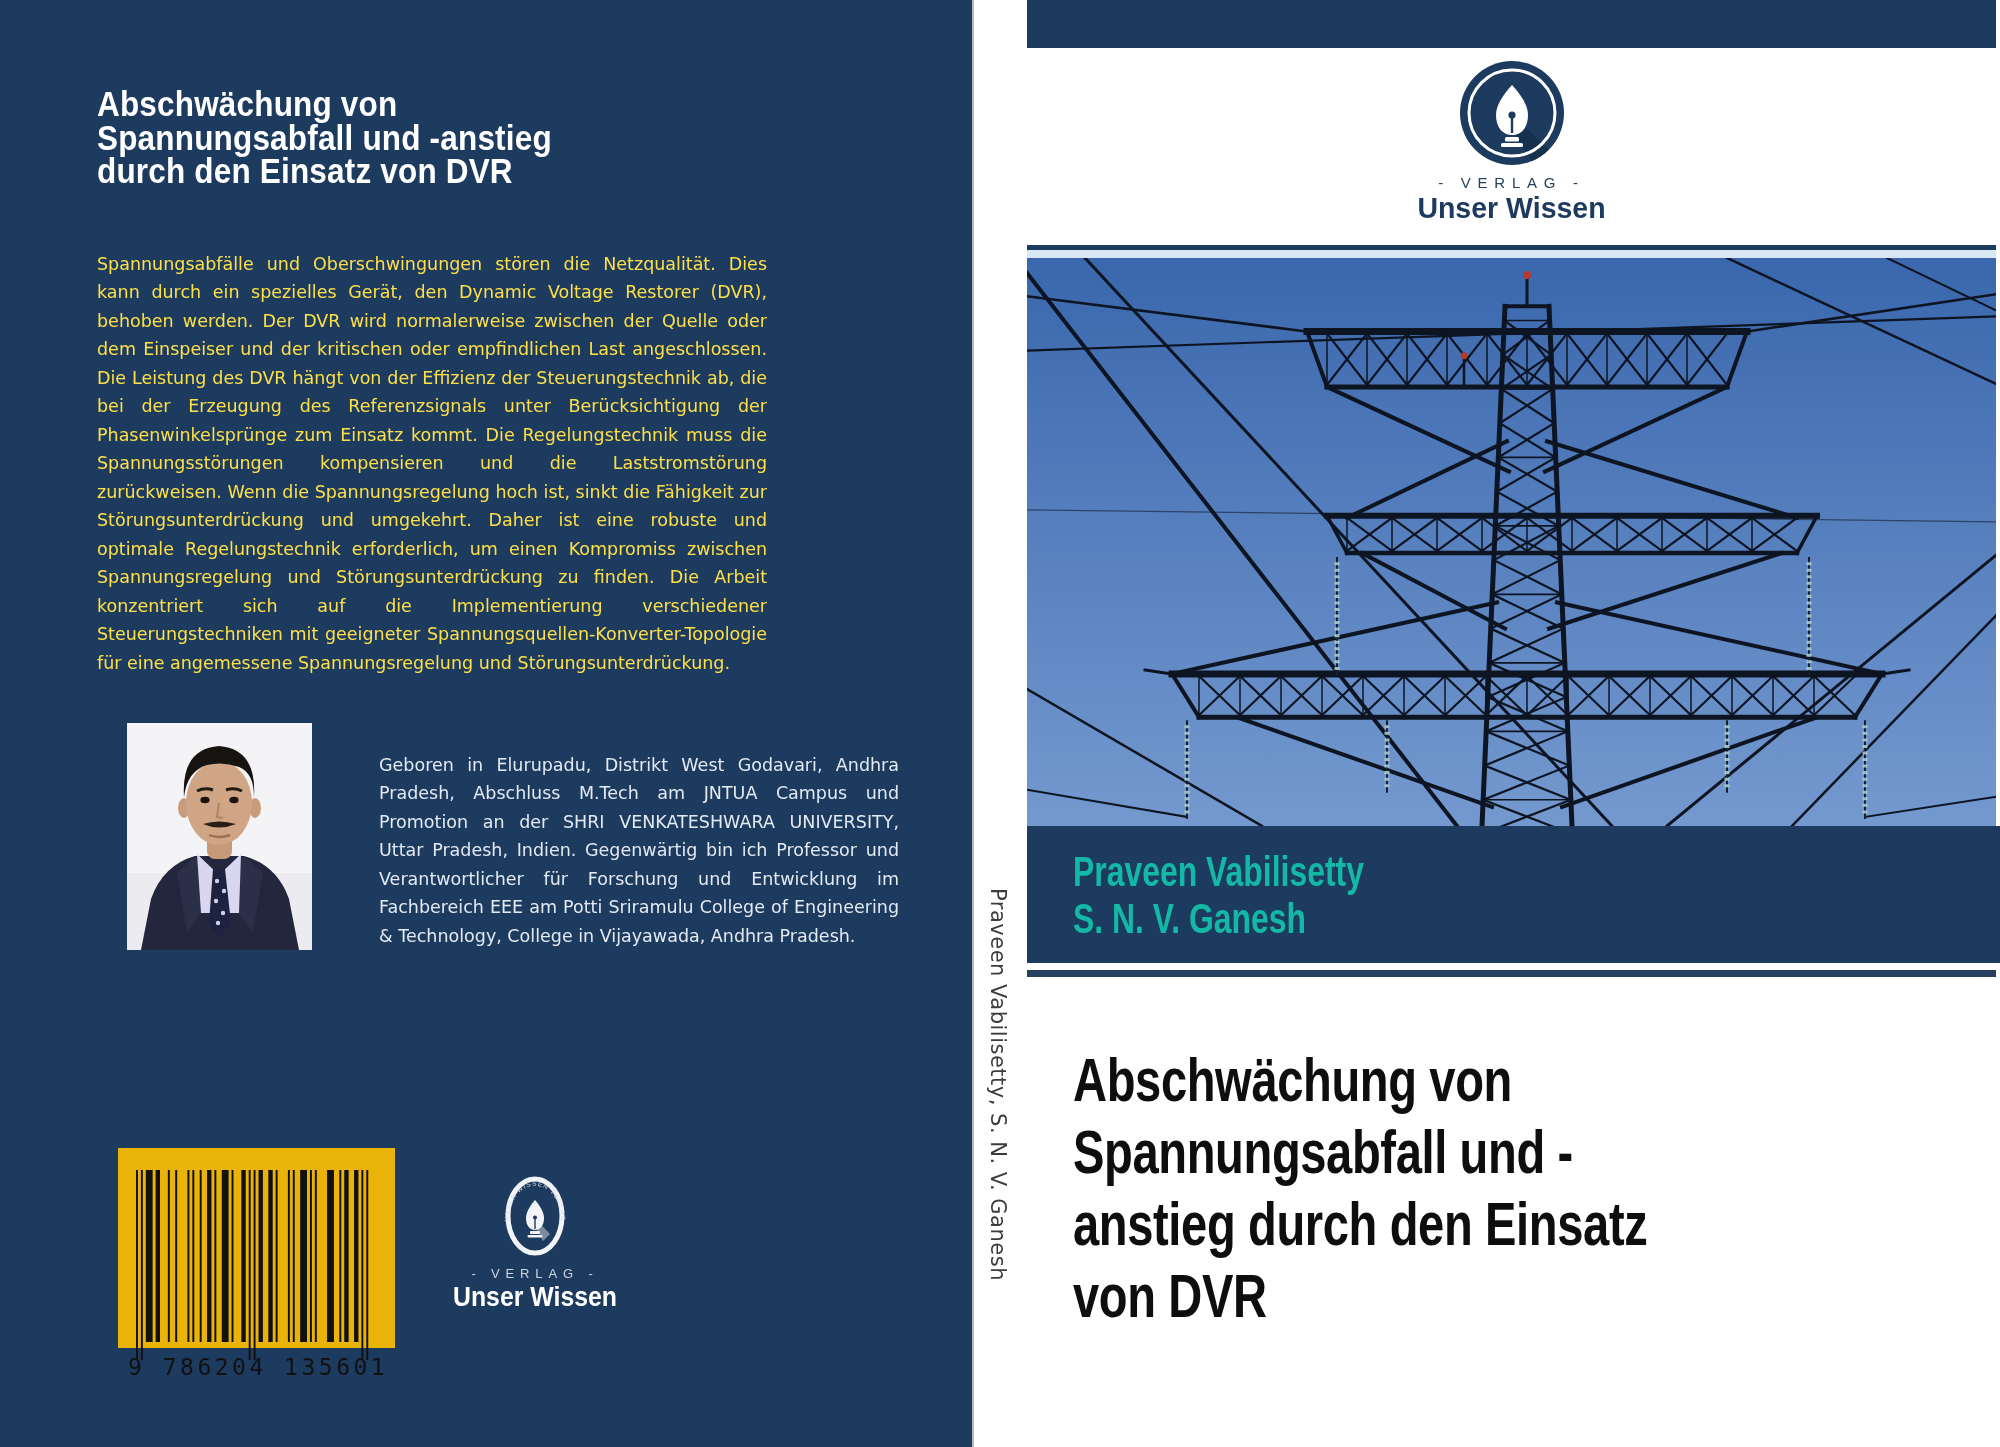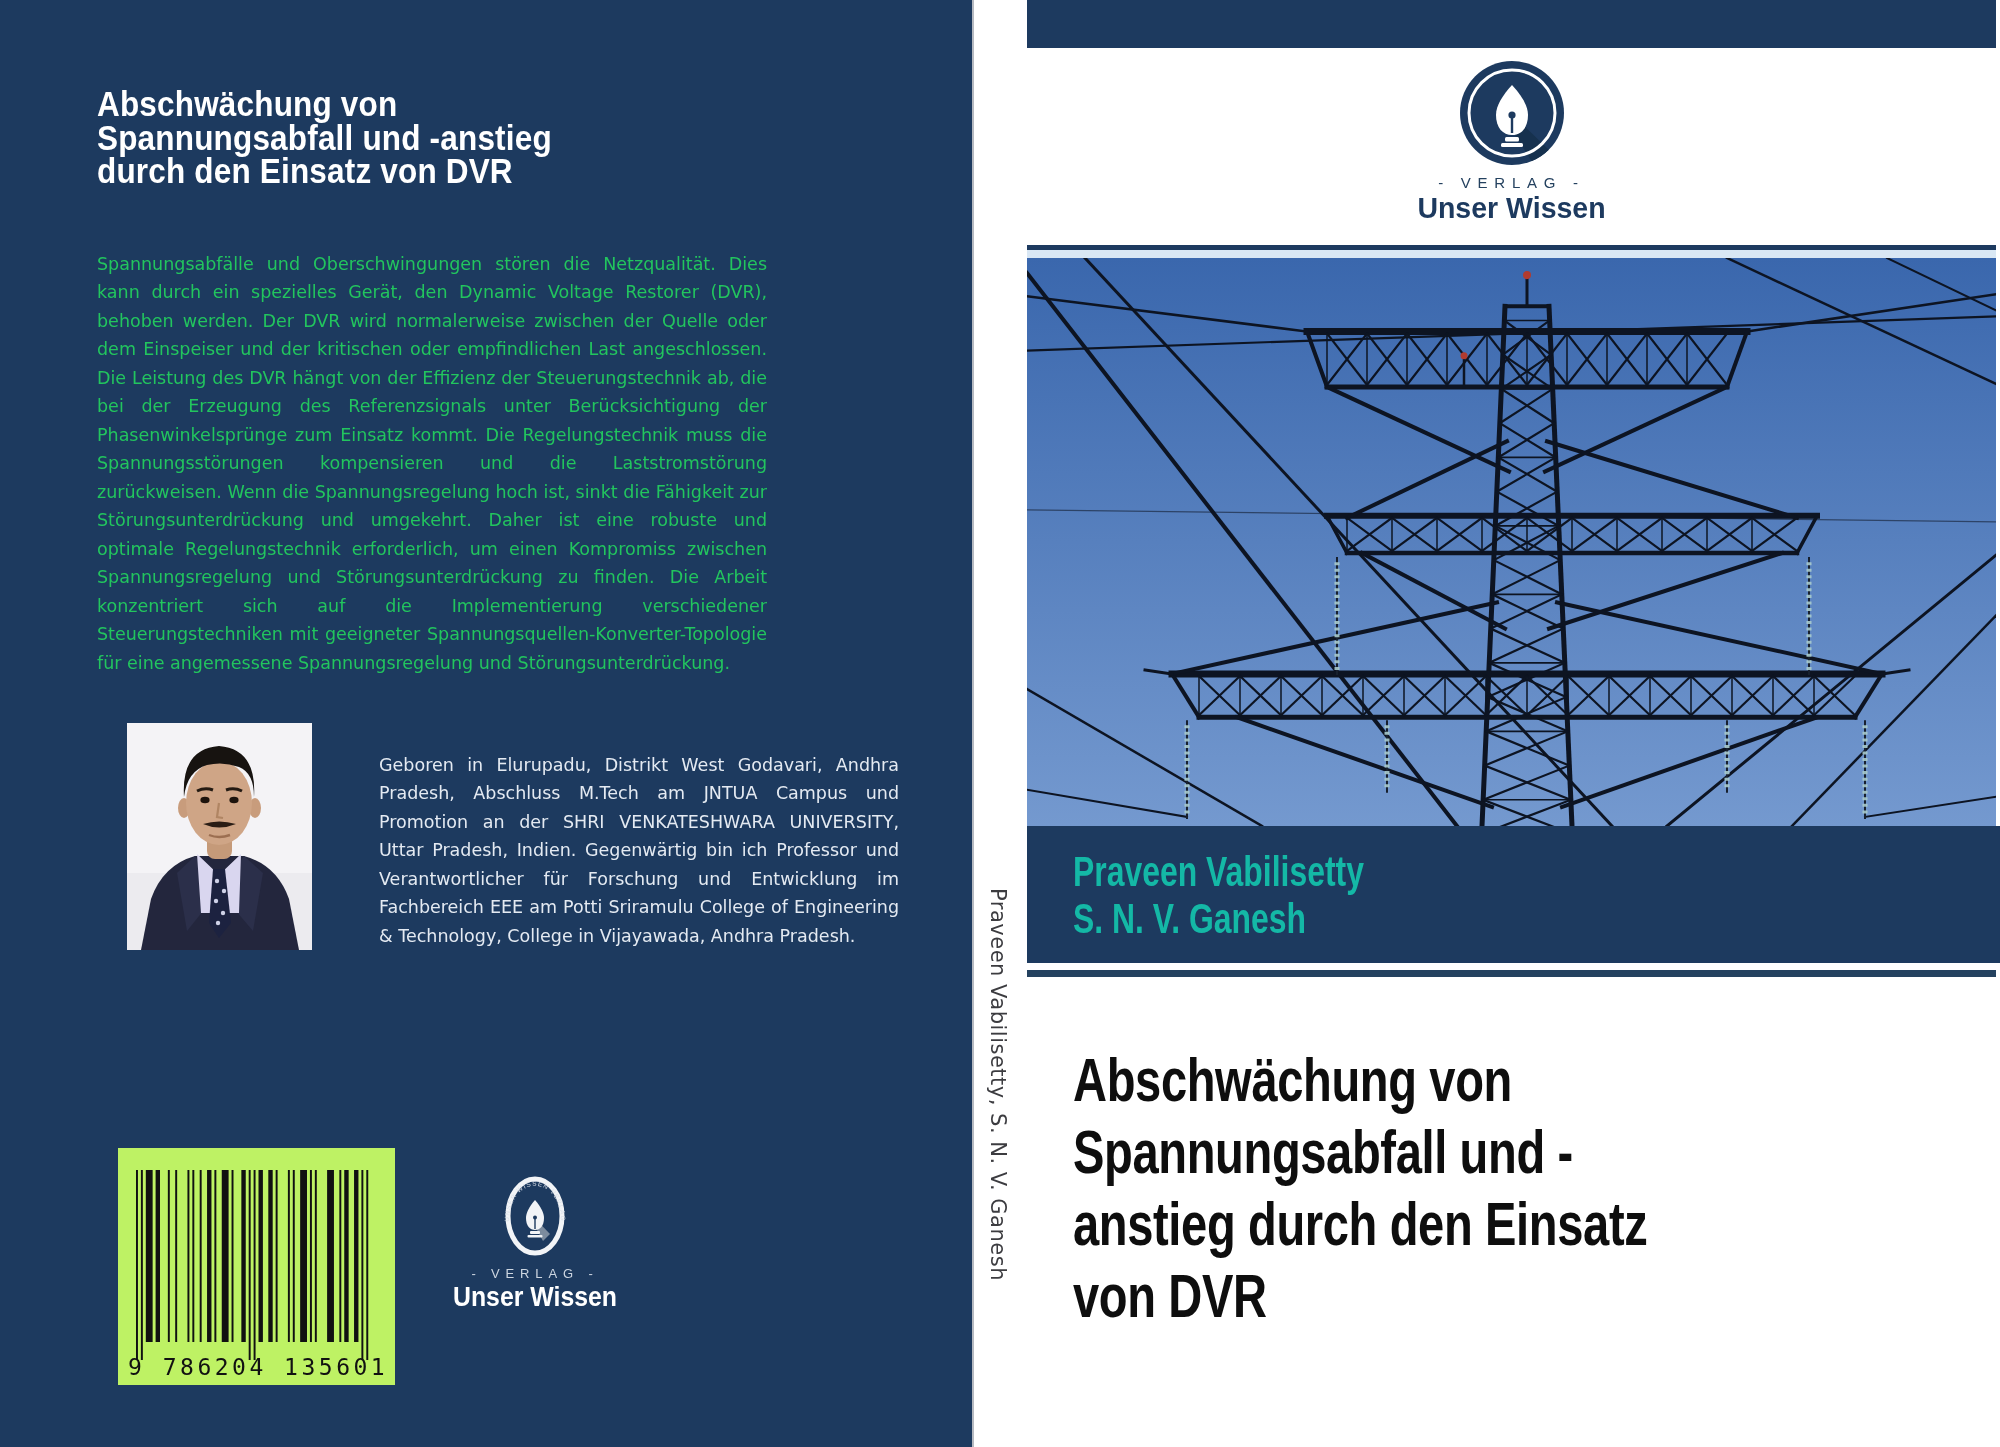--- a/index.html
+++ b/index.html
@@ -14,32 +14,32 @@
   .fold-line{left:972px;top:0;width:2px;height:1447px;background:#a9aeb6;opacity:.85;}
 
   .back-title{
     left:97px;top:64px;width:700px;color:#ffffff;font-weight:bold;
     font-size:35px;line-height:33.5px;letter-spacing:.2px;
     transform:scaleX(.9);transform-origin:left top;
   }
   .back-title span{display:block;}
 
   .back-blurb{
-    left:97px;top:232px;width:670px;color:#22c55e;
+    left:97px;top:232px;width:670px;color:#fde047;
     font-family:"DejaVu Sans",sans-serif;
     font-size:17.5px;line-height:28.5px;text-align:justify;
   }
   .bio-row-photo{left:127px;top:723px;width:185px;height:227px;background:#f6f6f8;}
   .back-bio{
     left:335px;top:733px;width:520px;color:#e4eaf2;
     font-family:"DejaVu Sans",sans-serif;
     font-size:17.5px;line-height:28.5px;text-align:justify;margin-left:44px;
   }
 
-  .barcode-box{left:118px;top:1148px;width:277px;height:237px;background:#bef264;}
+  .barcode-box{left:118px;top:1148px;width:277px;height:200px;background:#eab308;}
 
   .seal-wrap{left:430px;top:1170px;width:210px;text-align:center;color:#fff;}
   .seal-verlag{
     margin-top:4px;font-size:13px;letter-spacing:.45em;color:#cdd6e1;
     font-family:"Liberation Sans",sans-serif;white-space:nowrap;
   }
   .seal-name{font-size:27px;font-weight:bold;color:#ffffff;letter-spacing:0;margin-top:1px;
     transform:scaleX(.92);transform-origin:center top;}
 
   

